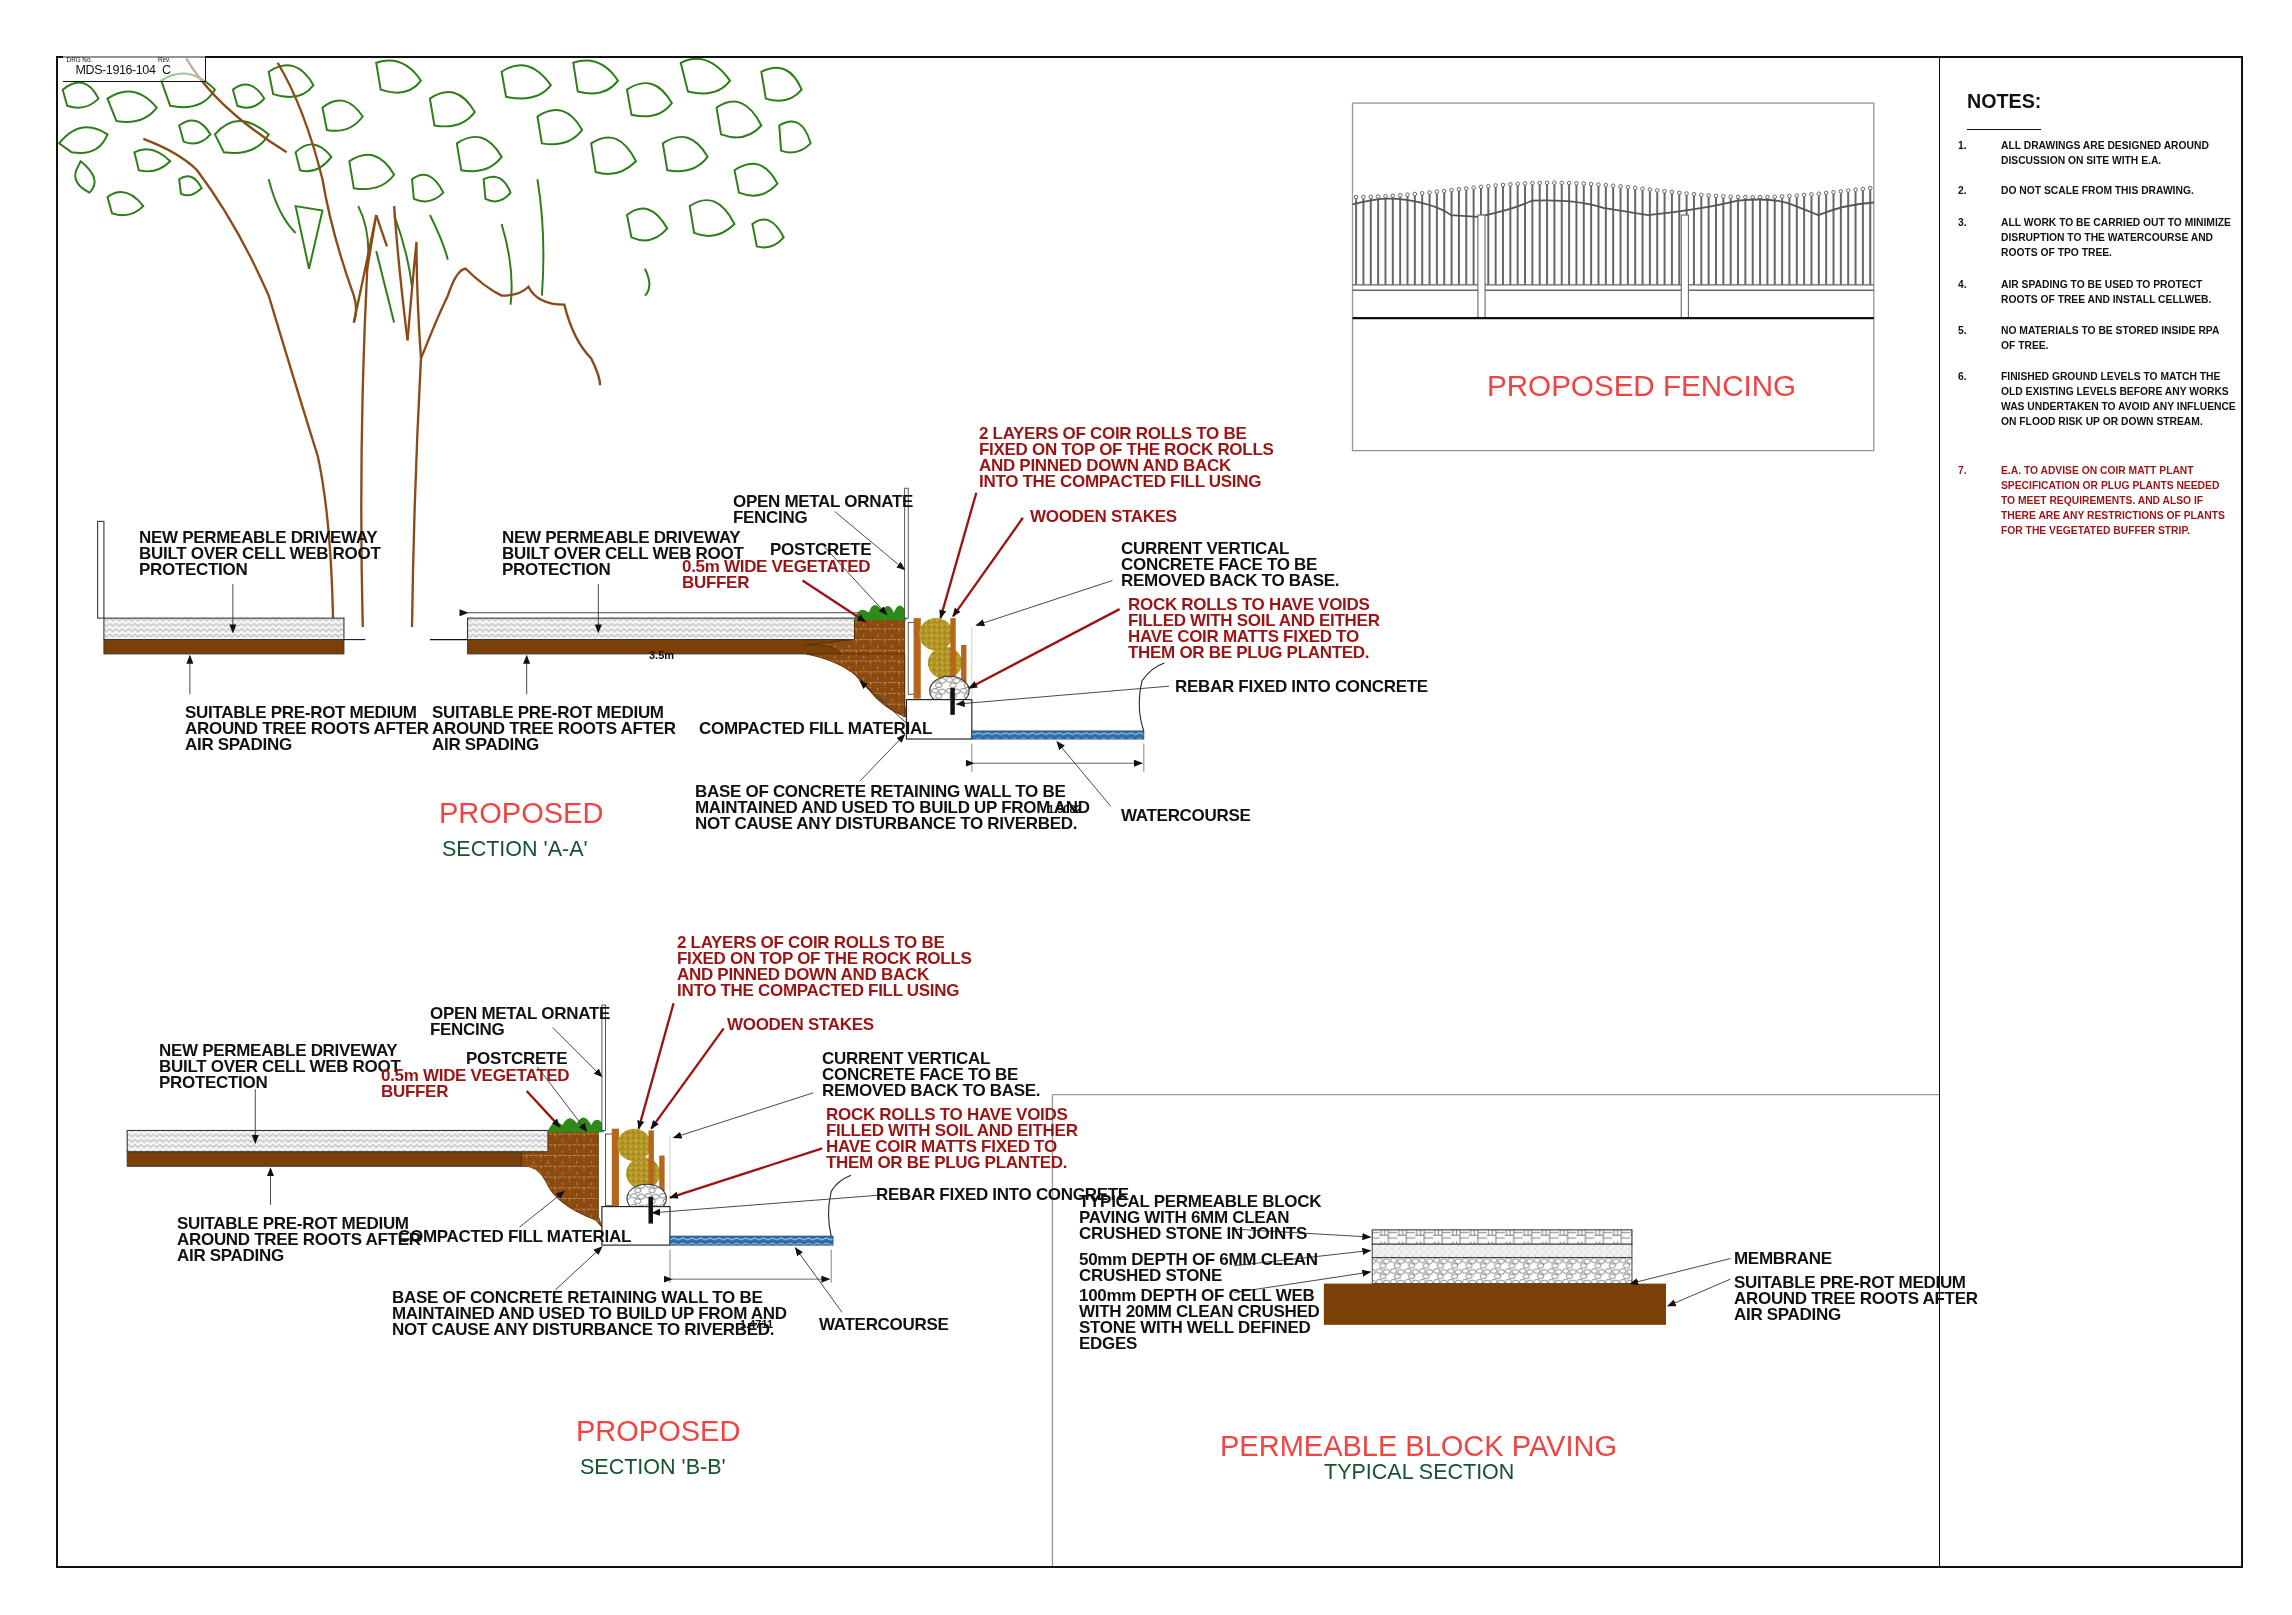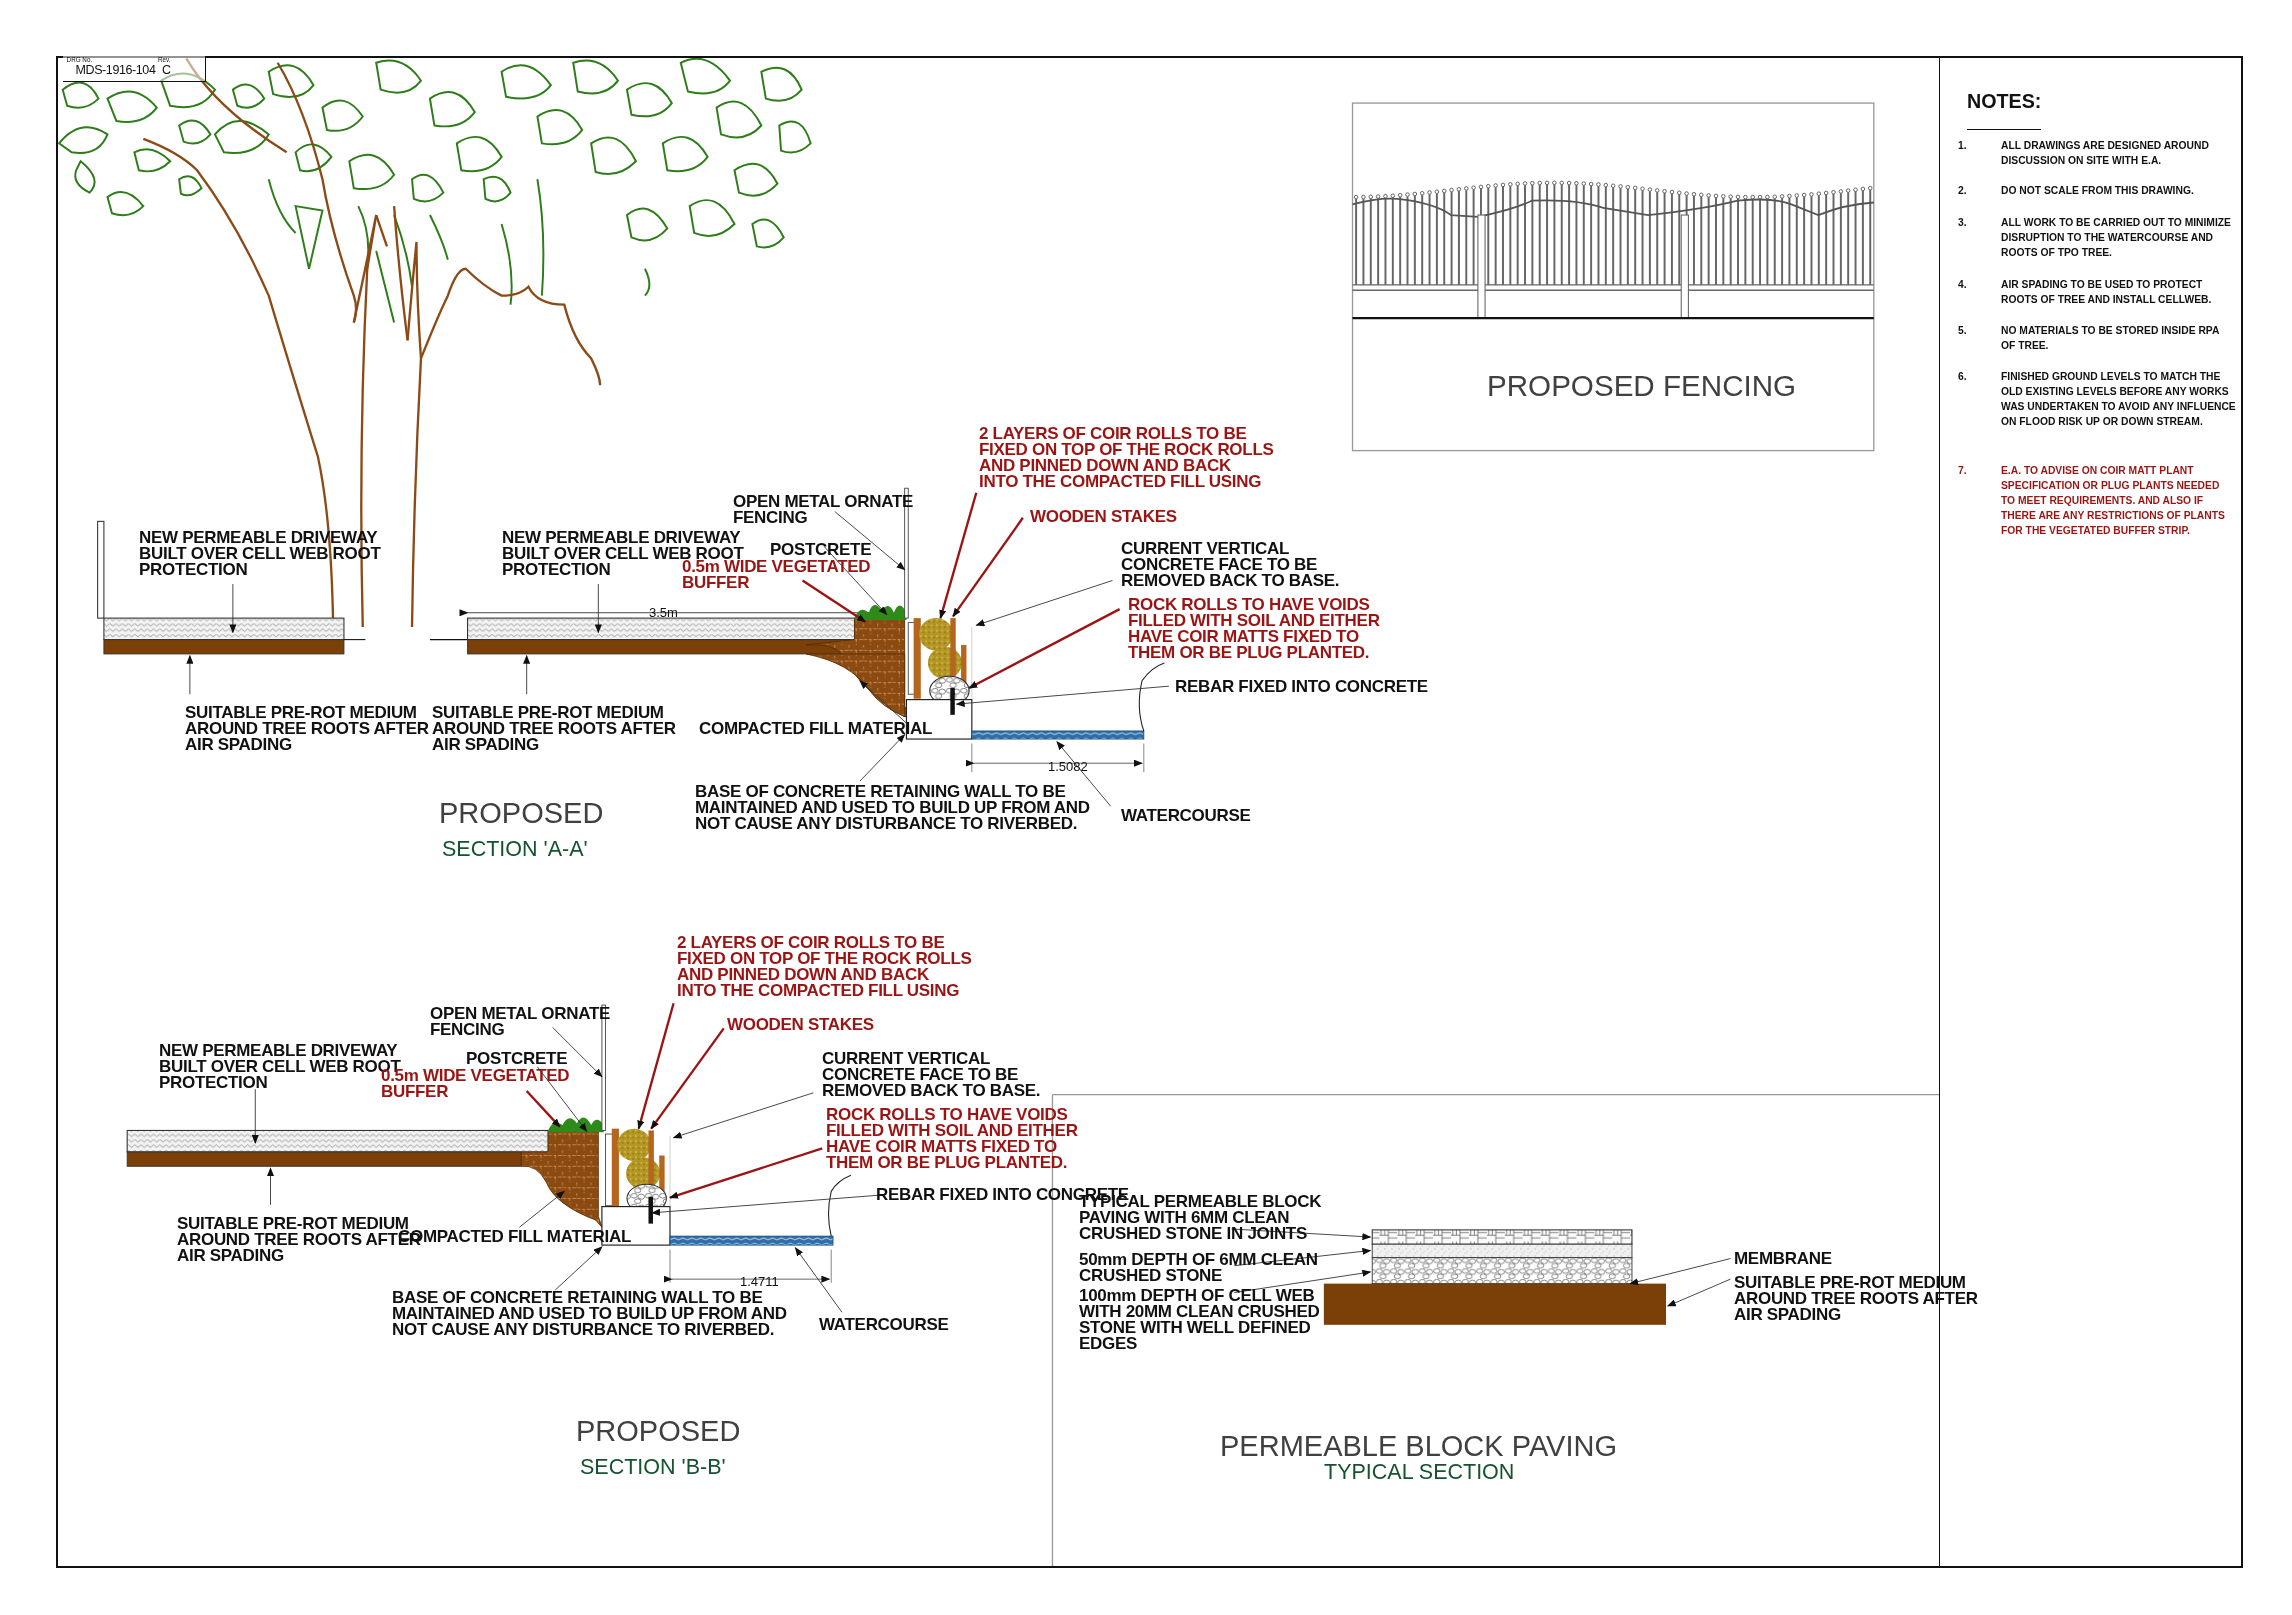--- a/index.html
+++ b/index.html
@@ -1,32 +1,32 @@
 <!DOCTYPE html>
 <html style="font-size:14.3px"><head>
 <meta charset="utf-8">
 <style>
   html,body{margin:0;padding:0;background:#fff;}
   body{width:2293px;height:1616px;position:relative;overflow:hidden;font-family:"Liberation Sans",sans-serif;color:#111;}
   .sheet{position:absolute;left:56px;top:56px;width:2187px;height:1512px;border:2.7px solid #111;box-sizing:border-box;}
   .lbl{position:absolute;font-family:"Liberation Sans",sans-serif;font-size:17px;line-height:16px;font-weight:bold;letter-spacing:-0.3px;white-space:pre;color:#111;}
   .red{color:#9b1414;}
-  .title{position:absolute;font-family:"Liberation Sans",sans-serif;font-size:29px;color:#404040;white-space:nowrap;}
+  .title{position:absolute;font-family:"Liberation Sans",sans-serif;font-size:29px;color:#ef4444;white-space:nowrap;}
   .subtitle{position:absolute;font-family:"Liberation Sans",sans-serif;font-size:21.5px;color:#14532d;white-space:nowrap;}
   .notes-panel{position:absolute;left:1939px;top:56px;width:304px;height:1512px;border-left:1.8px solid #111;box-sizing:border-box;}
   .notes-title{position:absolute;left:27px;top:34px;font-size:19.7px;font-weight:bold;border-bottom:0.9px solid #111;padding-bottom:16px;text-align:center;}
   .note{position:absolute;left:18px;width:269px;font-size:10.3px;font-weight:bold;line-height:15px;}
   .note .num{position:absolute;left:0;top:0;}
   .note .txt{position:absolute;left:43px;top:0;width:235px;}
   .drg-box{position:absolute;left:56px;top:56px;width:142px;height:25px;border:1.8px solid #111;border-top:none;border-left:none;background:rgba(255,255,255,0.55);margin-left:7px;}
   .drg-label{position:absolute;left:3.6px;top:0px;font-size:6.3px;}
   .drg-value{position:absolute;left:12.5px;top:7.2px;font-size:12.5px;letter-spacing:-0.4px;}
   .rev-label{position:absolute;left:95px;top:0px;font-size:6.3px;}
   .rev-value{position:absolute;left:99px;top:7.2px;font-size:12.5px;}
-  .dim{position:absolute;font-size:13px;font-weight:normal;}
+  .dim{position:absolute;font-size:11px;font-weight:bold;margin-top:44px;}
   svg{position:absolute;left:0;top:0;}
 </style>
 </head>
 <body>
 
 <svg width="2293" height="1616" viewBox="0 0 2560 1804">
   <defs>
     <pattern id="herring" width="14" height="12" patternUnits="userSpaceOnUse">
       <rect width="14" height="12" fill="#f3f3f3"></rect>
       <path d="M0 3 L3.5 0 L7 3 L10.5 0 L14 3 M0 9 L3.5 6 L7 9 L10.5 6 L14 9" stroke="#888" stroke-width="0.9" fill="none"></path>

